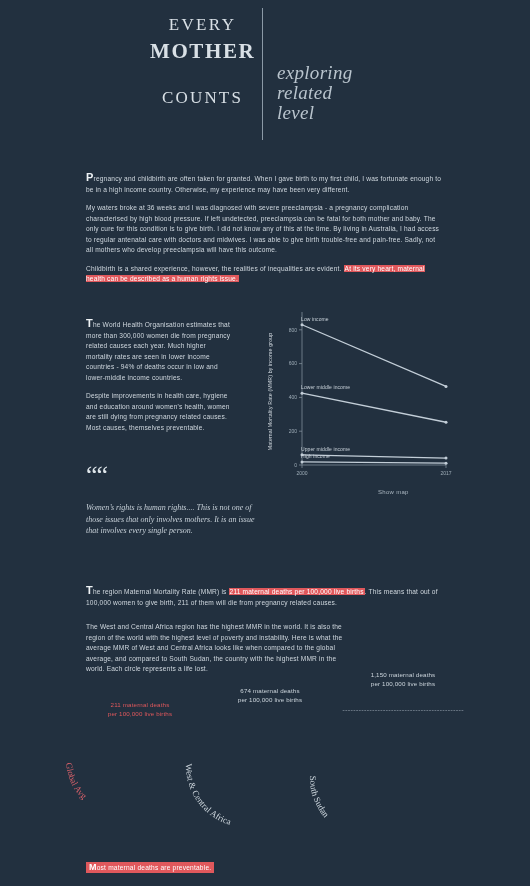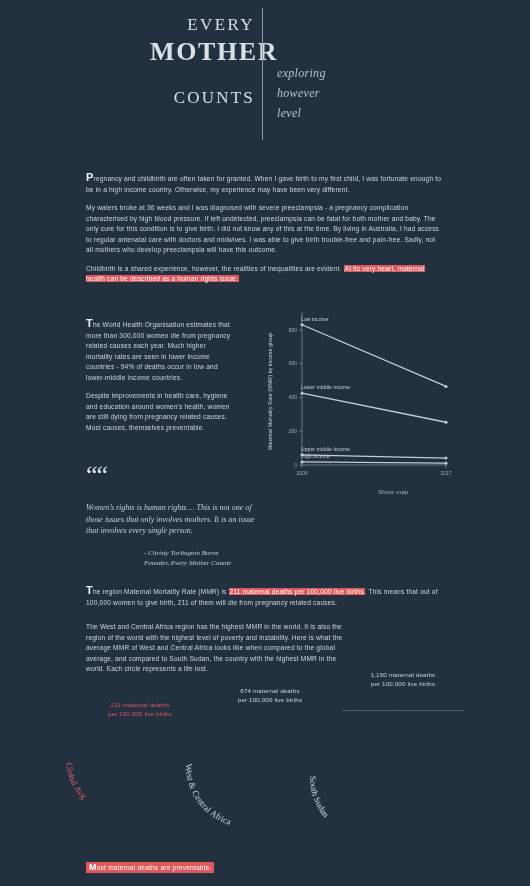--- a/index.html
+++ b/index.html
@@ -6,30 +6,30 @@
   html, body {
     width: 530px; height: 886px;
     background: #22303f;
     font-family: "Liberation Sans", sans-serif;
     overflow: hidden;
   }
   .page { position: relative; width: 530px; height: 886px; background: #22303f; }
 
   
   .header { position: absolute; left: 0; top: 0; width: 530px; height: 160px; }
-  .brand { position: absolute; left: 150px; top: 12px; width: 105px; text-align: right;
+  .brand { position: absolute; left: 150px; top: 12px; width: 105px; text-align: center;
            color: #d9e0e6; font-family: "Liberation Serif", serif; }
   .brand .l1 { font-size: 17px; letter-spacing: 2.4px; line-height: 26px; }
-  .brand .l2 { font-size: 26px; letter-spacing: 1.6px; line-height: 27px; font-weight: bold; }
+  .brand .l2 { font-size: 21px; letter-spacing: 1.6px; line-height: 27px; font-weight: bold; }
   .brand .l3 { font-size: 17px; letter-spacing: 2.2px; line-height: 26px; margin-top: 20px; }
   .brand-rule { position: absolute; left: 262px; top: 8px; width: 1px; height: 132px;
                 background: #8b99a6; }
   .tagline { position: absolute; left: 277px; top: 63px; color: #b9c4cd;
              font-family: "Liberation Serif", serif; font-style: italic;
-             font-size: 12px; line-height: 20px; letter-spacing: .3px; }
+             font-size: 19px; line-height: 20px; letter-spacing: .3px; }
 
   
   .col { position: absolute; color: #cfd7de; font-size: 6.6px; line-height: 10.5px;
          letter-spacing: .18px; font-family: "Liberation Sans", sans-serif; }
   .col p { margin-bottom: 8px; }
   .dropcap::first-letter { font-size: 11px; font-weight: bold; color: #eef2f5; line-height: 1; }
   .hl { background: #e0585c; color: #ffffff; padding: 0 1px; }
 
   #intro { left: 86px; top: 172px; width: 358px; }
   #who   { left: 86px; top: 318px; width: 148px; }
@@ -76,43 +76,39 @@
 
   <div class="header">
     <div class="brand">
       <div class="l1">EVERY</div>
       <div class="l2">MOTHER</div>
       <div class="l3">COUNTS</div>
     </div>
     <div class="brand-rule"></div>
     <div class="tagline">
       <div>exploring</div>
-      <div>however</div>
+      <div>related</div>
       <div>level</div>
     </div>
   </div>
 
   <div class="col" id="intro">
     <p class="dropcap">Pregnancy and childbirth are often taken for granted. When I gave birth to my first child, I was fortunate enough to be in a high income country. Otherwise, my experience may have been very different.</p>
     <p>My waters broke at 36 weeks and I was diagnosed with severe preeclampsia - a pregnancy complication characterised by high blood pressure. If left undetected, preeclampsia can be fatal for both mother and baby. The only cure for this condition is to give birth. I did not know any of this at the time. By living in Australia, I had access to regular antenatal care with doctors and midwives. I was able to give birth trouble-free and pain-free. Sadly, not all mothers who develop preeclampsia will have this outcome.</p>
     <p><span>Childbirth is a shared experience, however, the realities of inequalities are evident. </span><span class="hl">At its very heart, maternal health can be described as a human rights issue.</span></p>
   </div>
 
   <div class="col" id="who">
     <p class="dropcap">The World Health Organisation estimates that more than 300,000 women die from pregnancy related causes each year. Much higher mortality rates are seen in lower income countries - 94% of deaths occur in low and lower-middle income countries.</p>
     <p>Despite improvements in health care, hygiene and education around women's health, women are still dying from pregnancy related causes. Most causes, themselves preventable.</p>
   </div>
 
   <div class="quote">
     <div class="quote-mark">““</div>
     <div class="quote-text">Women’s rights is human rights.... This is not one of those issues that only involves mothers. It is an issue that involves every single person.</div>
-    <div class="quote-attr">
-      <div>- Christy Turlington Burns</div>
-      <div>Founder, Every Mother Counts</div>
-    </div>
   </div>
 
   <div class="chart">
     <svg id="chart-svg" width="200" height="205" viewBox="0 0 200 205">
         <line x1="44" y1="12" x2="44" y2="165" stroke="#8b98a4" stroke-width="0.7"></line>
         <line x1="44" y1="165" x2="188" y2="165" stroke="#8b98a4" stroke-width="0.7"></line>
         <line x1="41" y1="165" x2="44" y2="165" stroke="#8b98a4" stroke-width="0.7"></line>
         <text x="39" y="166.8" text-anchor="end" class="tick">0</text>
         <line x1="41" y1="131.20689655172413" x2="44" y2="131.20689655172413" stroke="#8b98a4" stroke-width="0.7"></line>
         <text x="39" y="133.00689655172414" text-anchor="end" class="tick">200</text>

